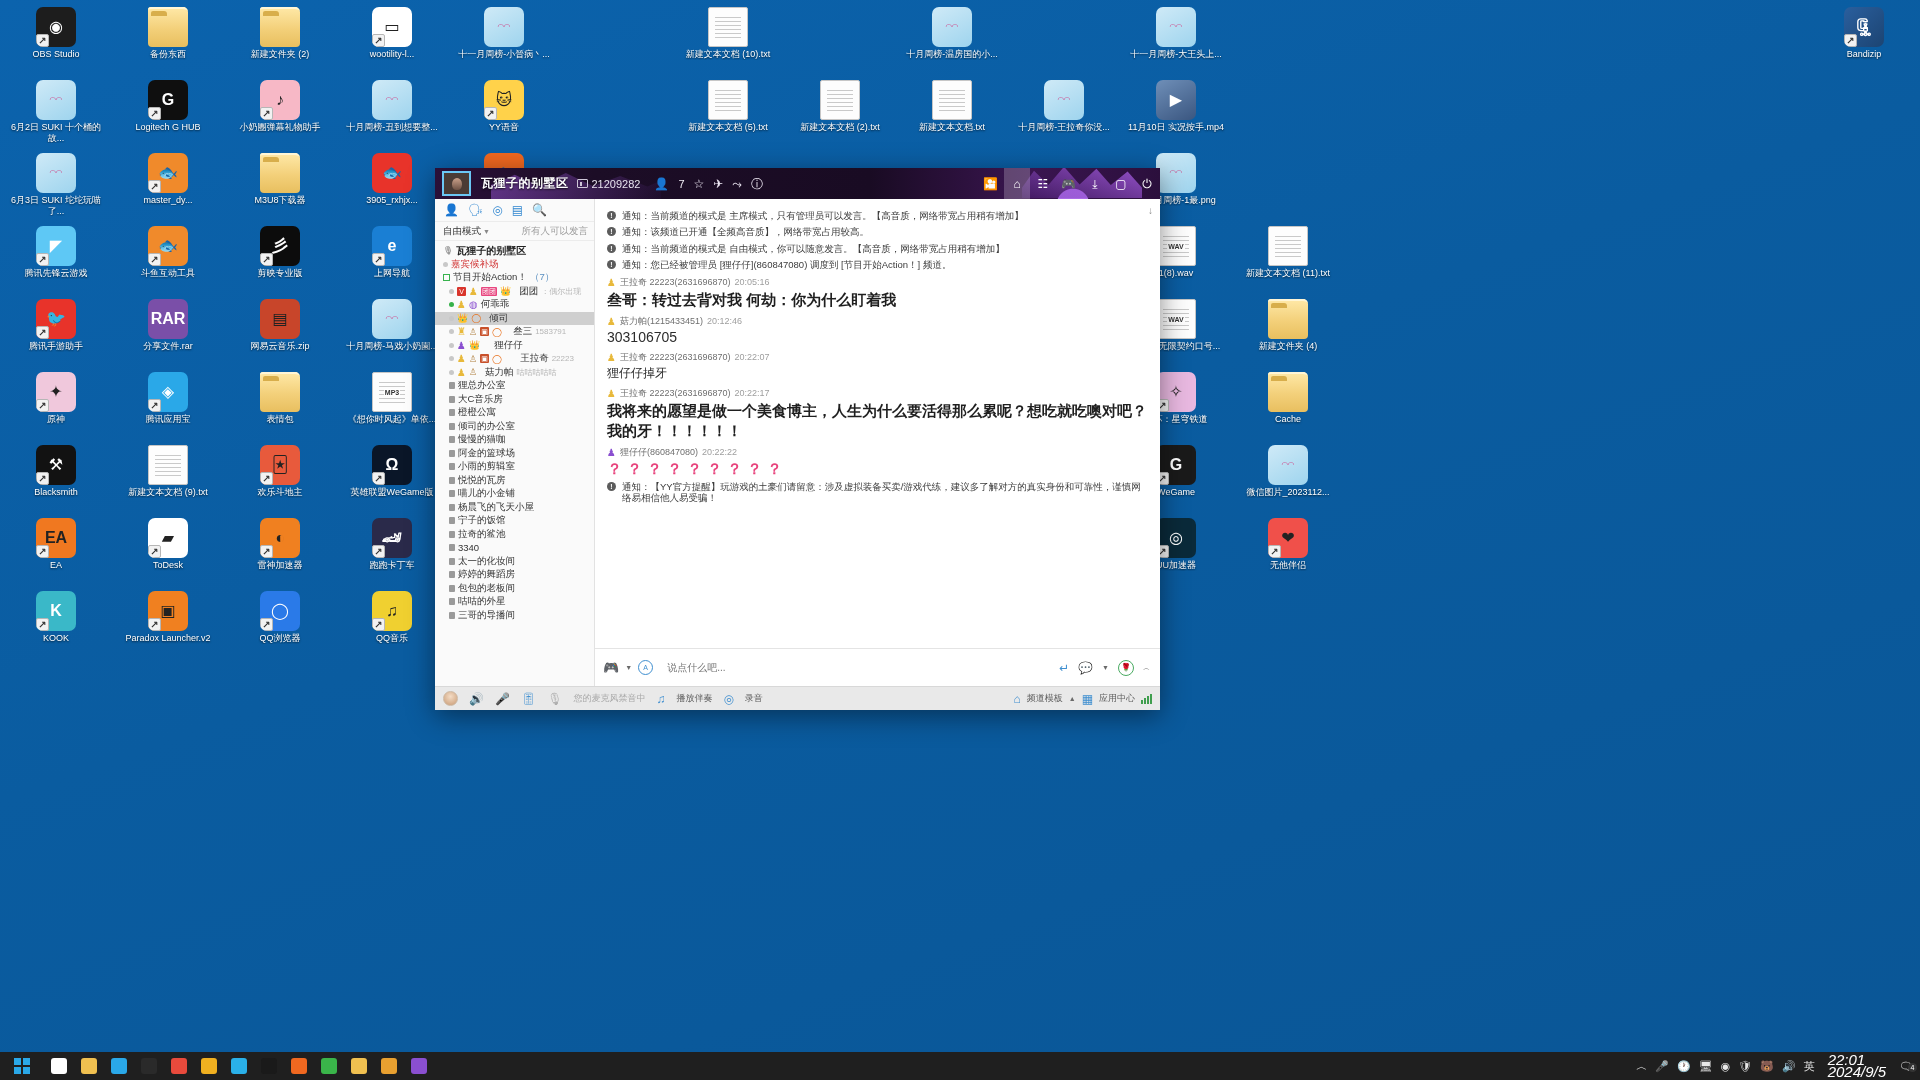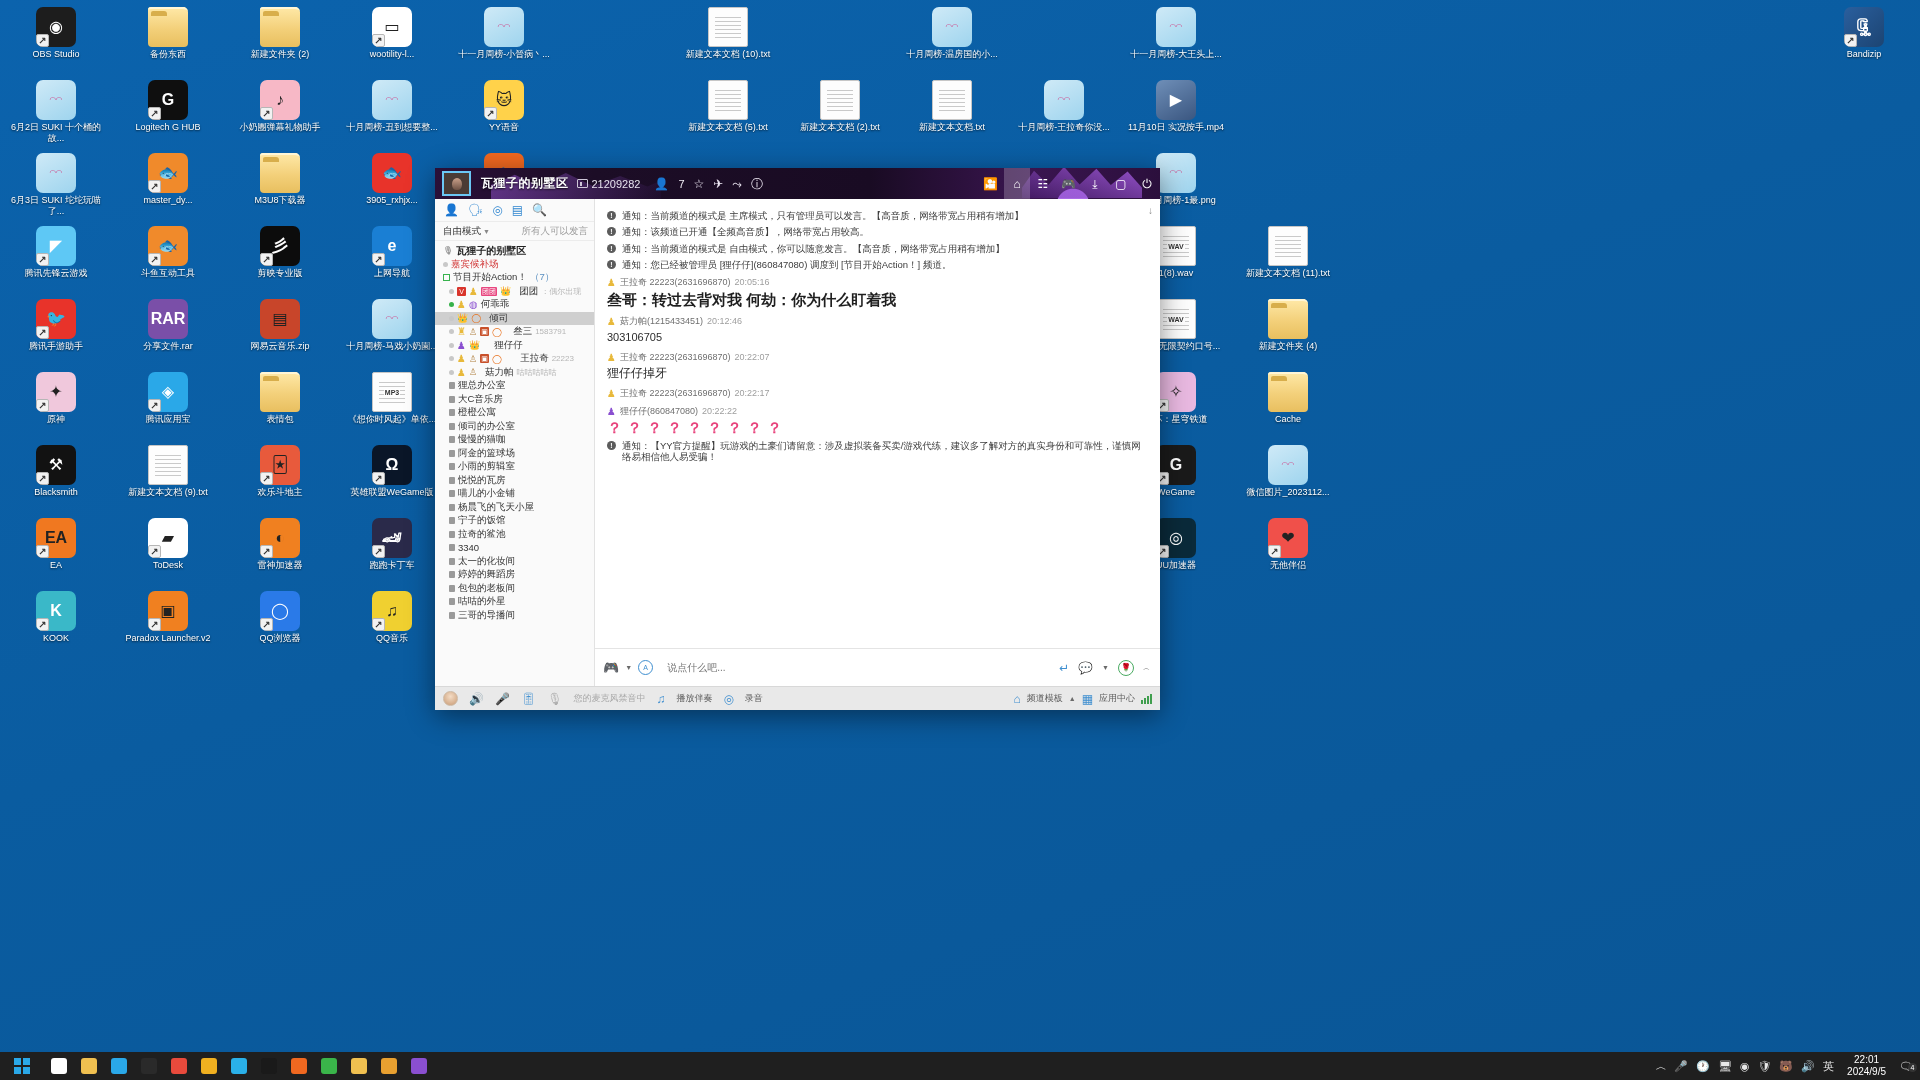--- a/index.html
+++ b/index.html
@@ -83,22 +83,23 @@
   .tbicon{
     width:30px;height:28px;display:flex;align-items:center;justify-content:center;
     font-size:13px;color:#ddd;
   }
   .tbicon .sq{ width:16px;height:16px;border-radius:3px;display:block;}
   #tray{
     margin-left:auto;display:flex;align-items:center;height:28px;padding-right:4px;gap:2px;
   }
   #tray .tr{font-size:11px;color:#e8e8e8;padding:0 3px;display:flex;align-items:center;}
   #clock{
-    font-size:10px;color:#fff;line-height:12px;text-align:center;
+    font-size:15px;color:#fff;line-height:12px;text-align:left;
     padding:0 8px;
+    font-style:italic;
   }
   
   #yy {
     position:absolute; left:435px; top:168px; width:725px; height:542px;
     background:#f2f2f2;
     box-shadow: 0 6px 26px rgba(0,0,0,.45);
     display:flex; flex-direction:column;
     z-index: 20;
   }
   #yy-title{
@@ -222,21 +223,21 @@
     font-size:7px;display:flex;align-items:center;justify-content:center;margin-top:1px;
     font-weight:bold;
   }
   .sysmsg .stext{ font-size:9.5px; color:#3c3c3c; line-height:11px;}
   .chatmsg{ margin:5px 0 2px 0; }
   .chatmsg .hdr{ display:flex;align-items:center;gap:4px; font-size:9px; color:#8a8a8a;}
   .chatmsg .hdr .nm{ color:#6f6f6f; }
   .chatmsg .hdr .tm{ color:#9e9e9e; }
   .chatmsg .bd{ font-size:12px; color:#2c2c2c; margin-top:1px; line-height:17px; }
   .chatmsg .bd.big{ font-size:15px; font-weight:bold; color:#1f1f1f; line-height:20px;}
-  .chatmsg .bd.plain{ font-size:11px; font-weight:normal;}
+  .chatmsg .bd.plain{ font-size:14px; font-weight:normal;}
   .chatmsg .bd.qmarks{ color:#e8437c; font-size:15px; letter-spacing:5px; font-weight:bold;}
   #scroll-down{
     position:absolute; right:3px; top:5px;
     width:13px;height:13px; color:#8a8a8a; font-size:10px;
     display:flex;align-items:center;justify-content:center; cursor:pointer;
   }
   #input-zone{
     flex:0 0 38px; border-top:1px solid #e4e4e4; background:#fff;
     display:flex; align-items:center; padding:0 8px; gap:6px;
   }
@@ -911,20 +912,21 @@
               <span class="tm">20:22:07</span>
             </div>
             <div class="bd">狸仔仔掉牙</div>
           </div>
           <div class="chatmsg">
             <div class="hdr">
               <span style="color:#e8b93b;font-size:10px;">♟</span>
               <span class="nm">王拉奇 22223(2631696870)</span>
               <span class="tm">20:22:17</span>
             </div>
+            <div class="bd big">我将来的愿望是做一个美食博主，人生为什么要活得那么累呢？想吃就吃噢对吧？我的牙！！！！！！</div>
           </div>
           <div class="chatmsg">
             <div class="hdr">
               <span style="color:#8a4fd0;font-size:10px;">♟</span>
               <span class="nm">狸仔仔(860847080)</span>
               <span class="tm">20:22:22</span>
             </div>
             <div class="bd qmarks">？？？？？？？？？</div>
           </div>
           <div class="sysmsg">

